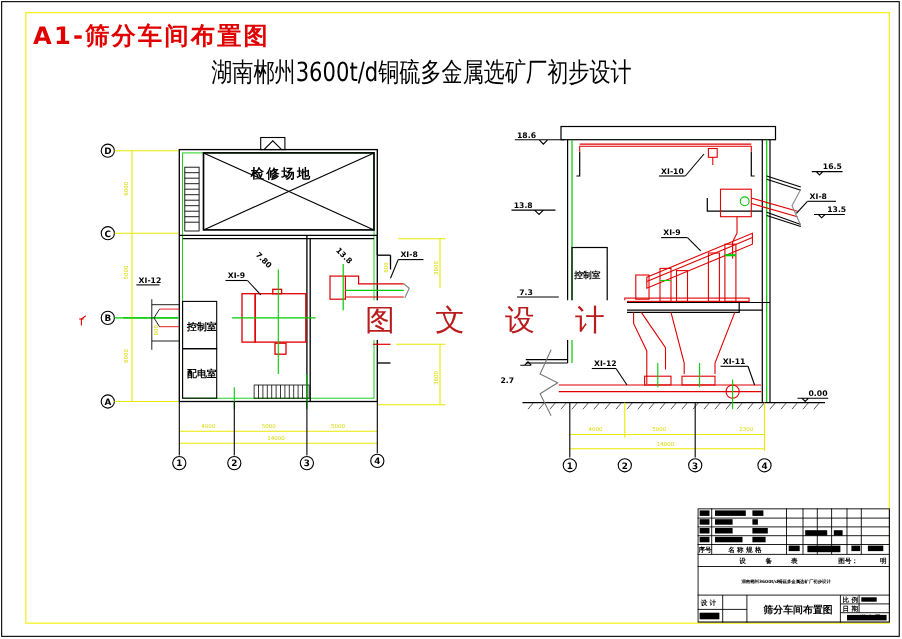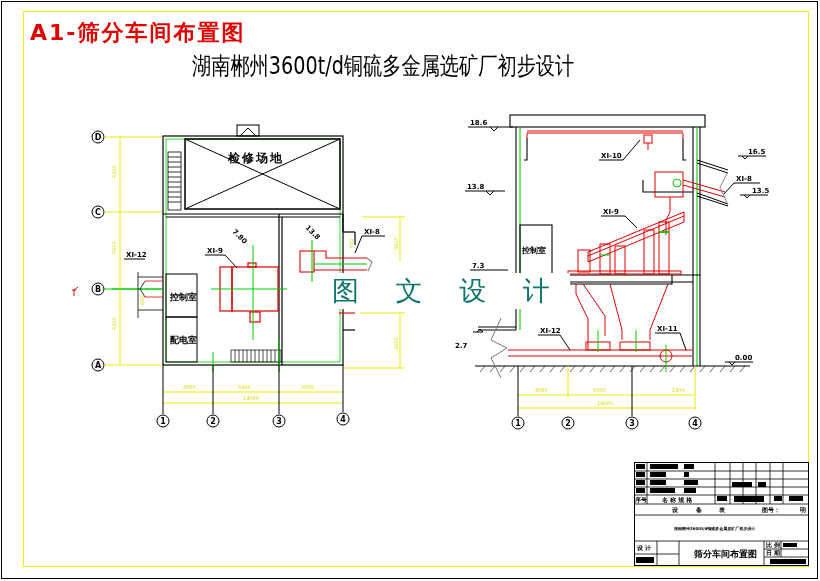--- a/index.html
+++ b/index.html
@@ -2,21 +2,21 @@
 <html><head>
 <meta charset="utf-8">
 <style>
   html,body{margin:0;padding:0;background:#fff;}
   body{width:820px;height:581px;position:relative;overflow:hidden;font-family:"DejaVu Sans",sans-serif;}
   #sheet{position:absolute;left:0;top:0;width:820px;height:581px;}
   .outer{position:absolute;left:1px;top:1px;width:815px;height:576px;border:1px solid #000;}
   .inner{position:absolute;left:23px;top:11px;width:784px;height:554px;border:1px solid #f2f000;}
   .sheet-title{position:absolute;left:30px;top:18px;font-size:22px;font-weight:bold;color:#e00000;letter-spacing:2px;font-family:"DejaVu Sans",sans-serif;}
   .project-title{position:absolute;left:192px;top:50px;font-size:24px;color:#000;font-family:"DejaVu Sans",sans-serif;transform:scaleX(0.8);transform-origin:left top;white-space:nowrap;}
-  .watermark{position:absolute;left:326px;top:273px;font-size:27px;letter-spacing:14px;color:#0f766e;background:#fff;padding:0 6px;font-family:"DejaVu Serif",serif;}
+  .watermark{position:absolute;left:326px;top:273px;font-size:27px;letter-spacing:14px;color:#b91c1c;background:#fff;padding:0 6px;font-family:"DejaVu Serif",serif;}
   svg text{font-family:"DejaVu Sans",sans-serif;}
 </style>
 </head>
 <body>
 
 <div id="sheet">
   <div class="outer"></div>
   <div class="inner"></div>
 
   <div class="sheet-title">A1-筛分车间布置图</div>

